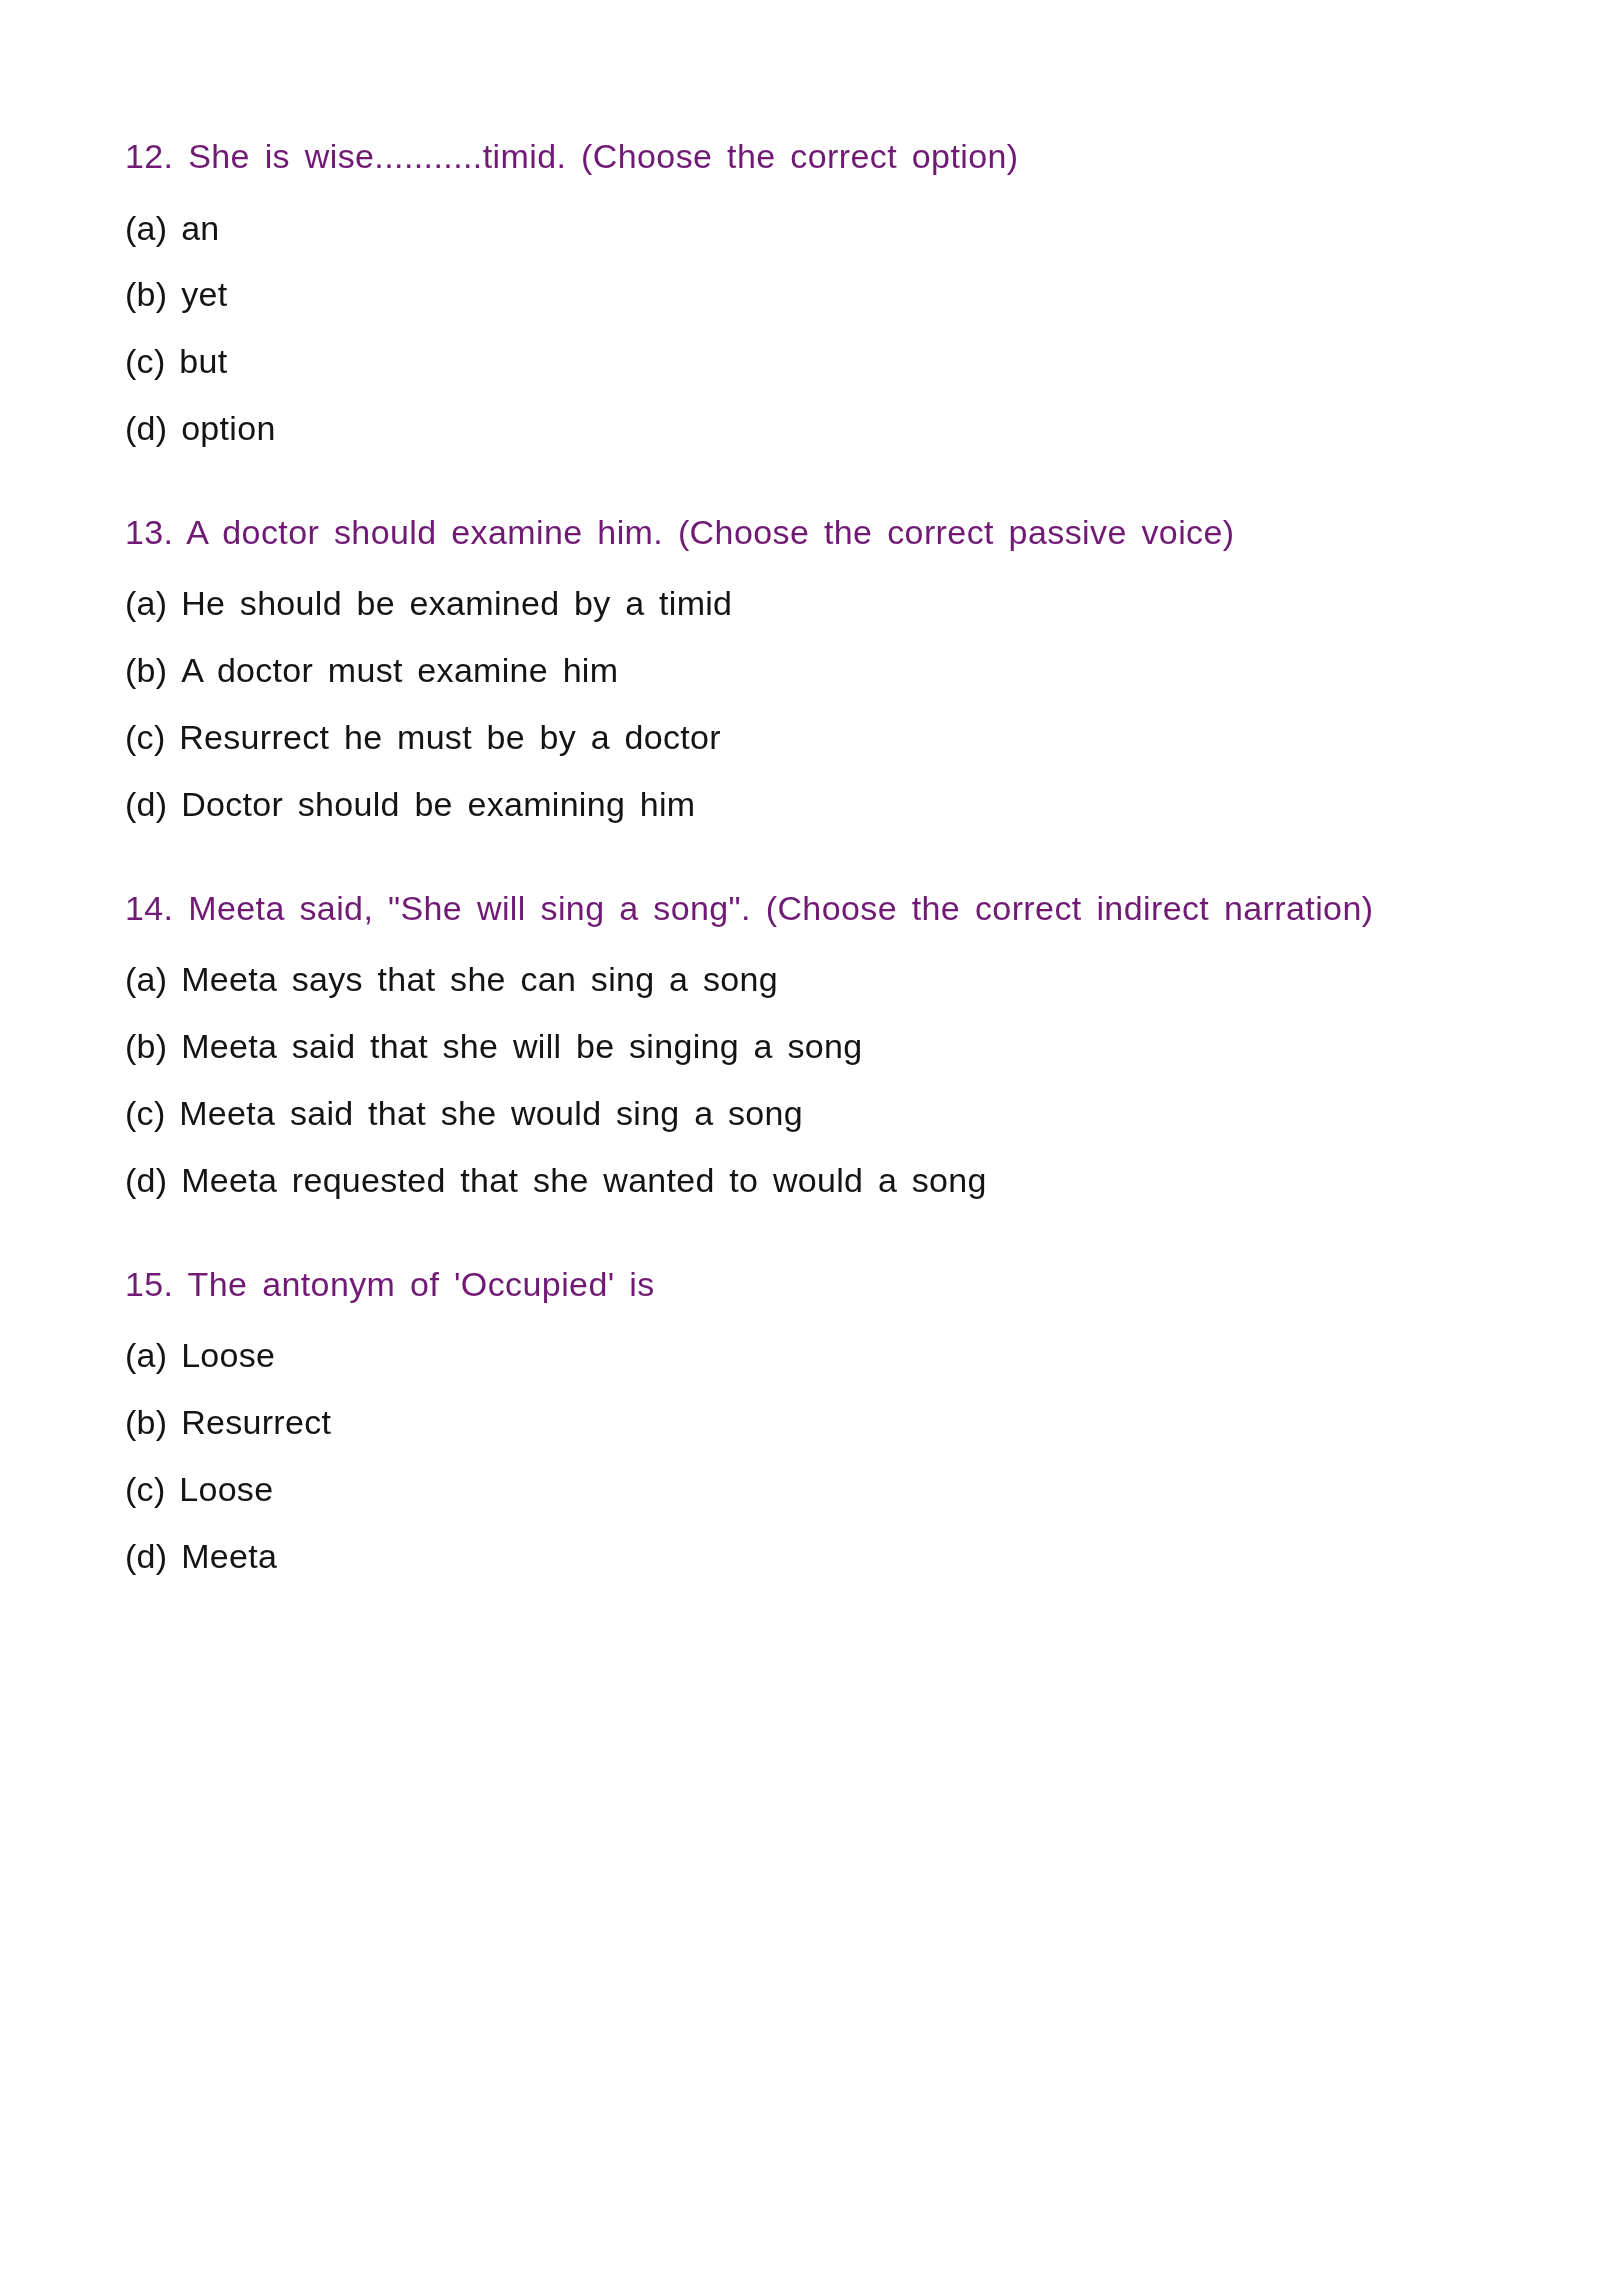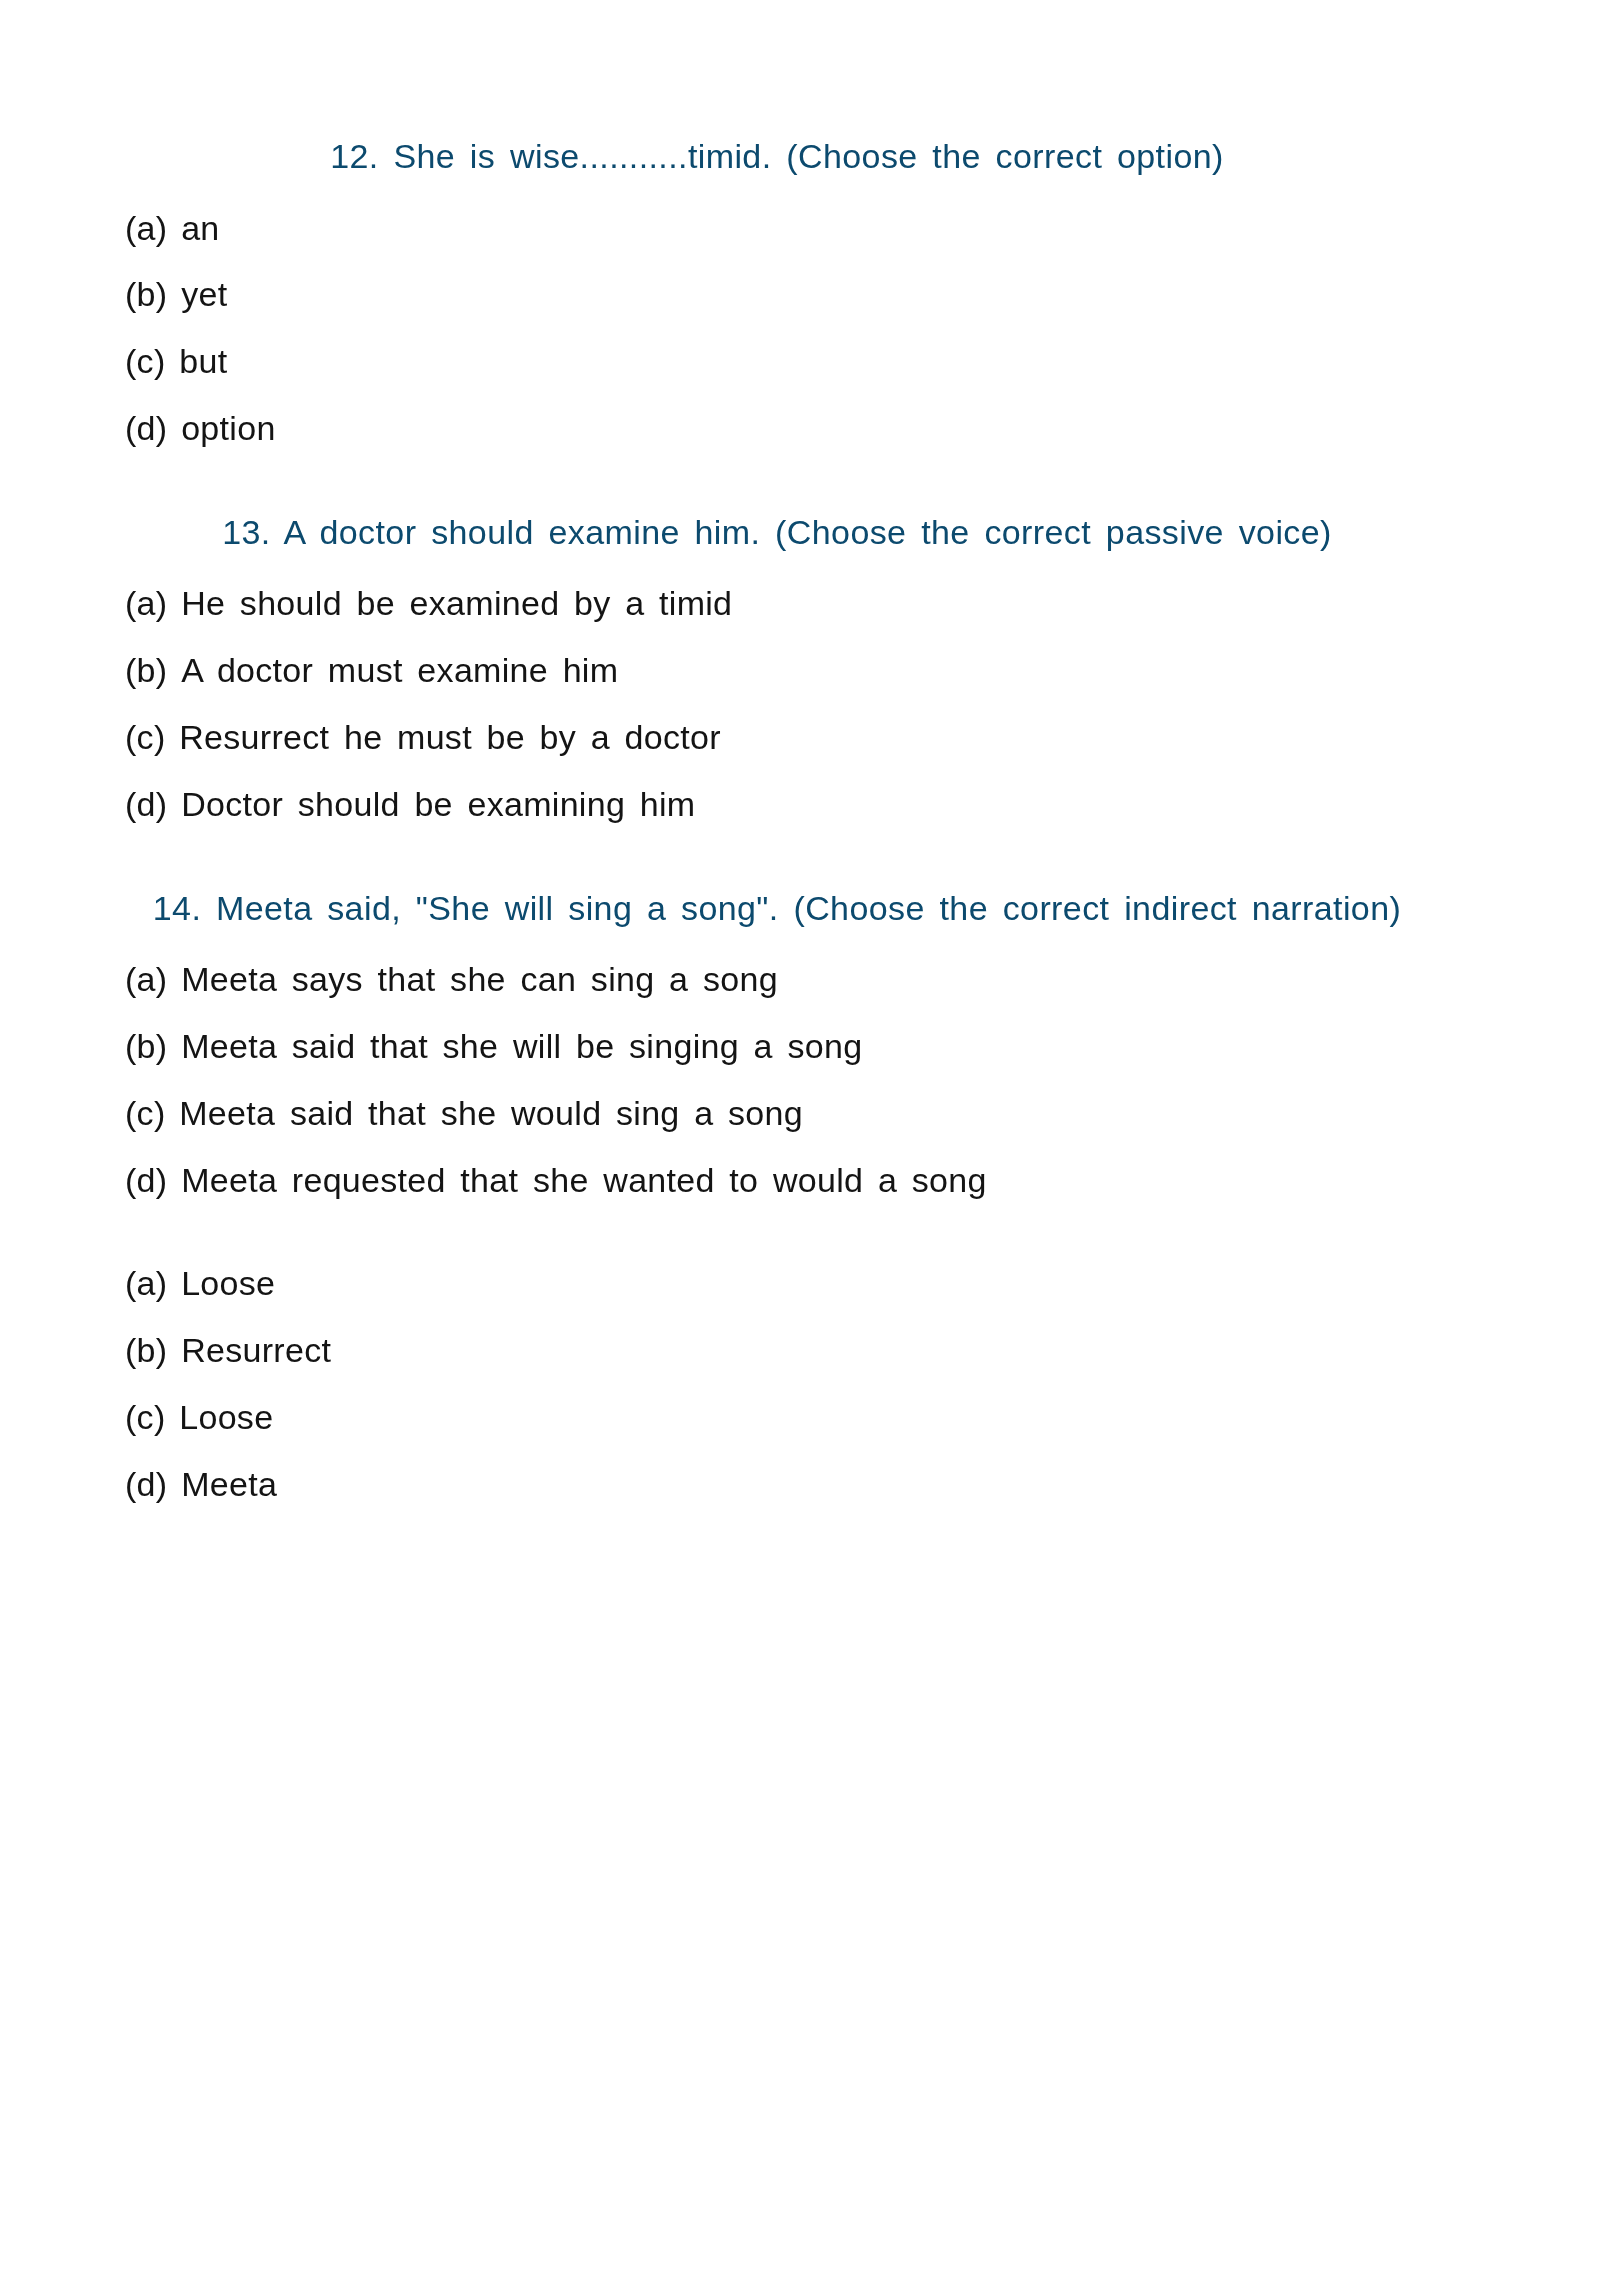--- a/index.html
+++ b/index.html
@@ -32,22 +32,22 @@
   }
   .question-block:last-child {
     margin-bottom: 0;
   }
   .q-stem {
     font-size: 34px;
     line-height: 1.28;
     letter-spacing: 0.4px;
     word-spacing: 4.9px;
     margin: 0 0 29px 0;
-    color: #0c4a6e;
-    text-align: center;
+    color: #701a75;
+    text-align: left;
     max-width: 1304px;
   }
   .option-list {
     list-style: none;
     margin: 0;
     padding: 0;
   }
   .option-item {
     font-size: 34px;
     line-height: 1.22;
@@ -140,20 +140,21 @@
           <span class="option-text">Meeta said that she would sing a song</span>
         </li>
         <li class="option-item">
           <span class="option-key">(d)</span>
           <span class="option-text">Meeta requested that she wanted to would a song</span>
         </li>
       </ul>
     </div>
 
     <div class="question-block">
+      <p class="q-stem">15. The antonym of 'Occupied' is</p>
       <ul class="option-list">
         <li class="option-item">
           <span class="option-key">(a)</span>
           <span class="option-text">Loose</span>
         </li>
         <li class="option-item">
           <span class="option-key">(b)</span>
           <span class="option-text">Resurrect</span>
         </li>
         <li class="option-item">

